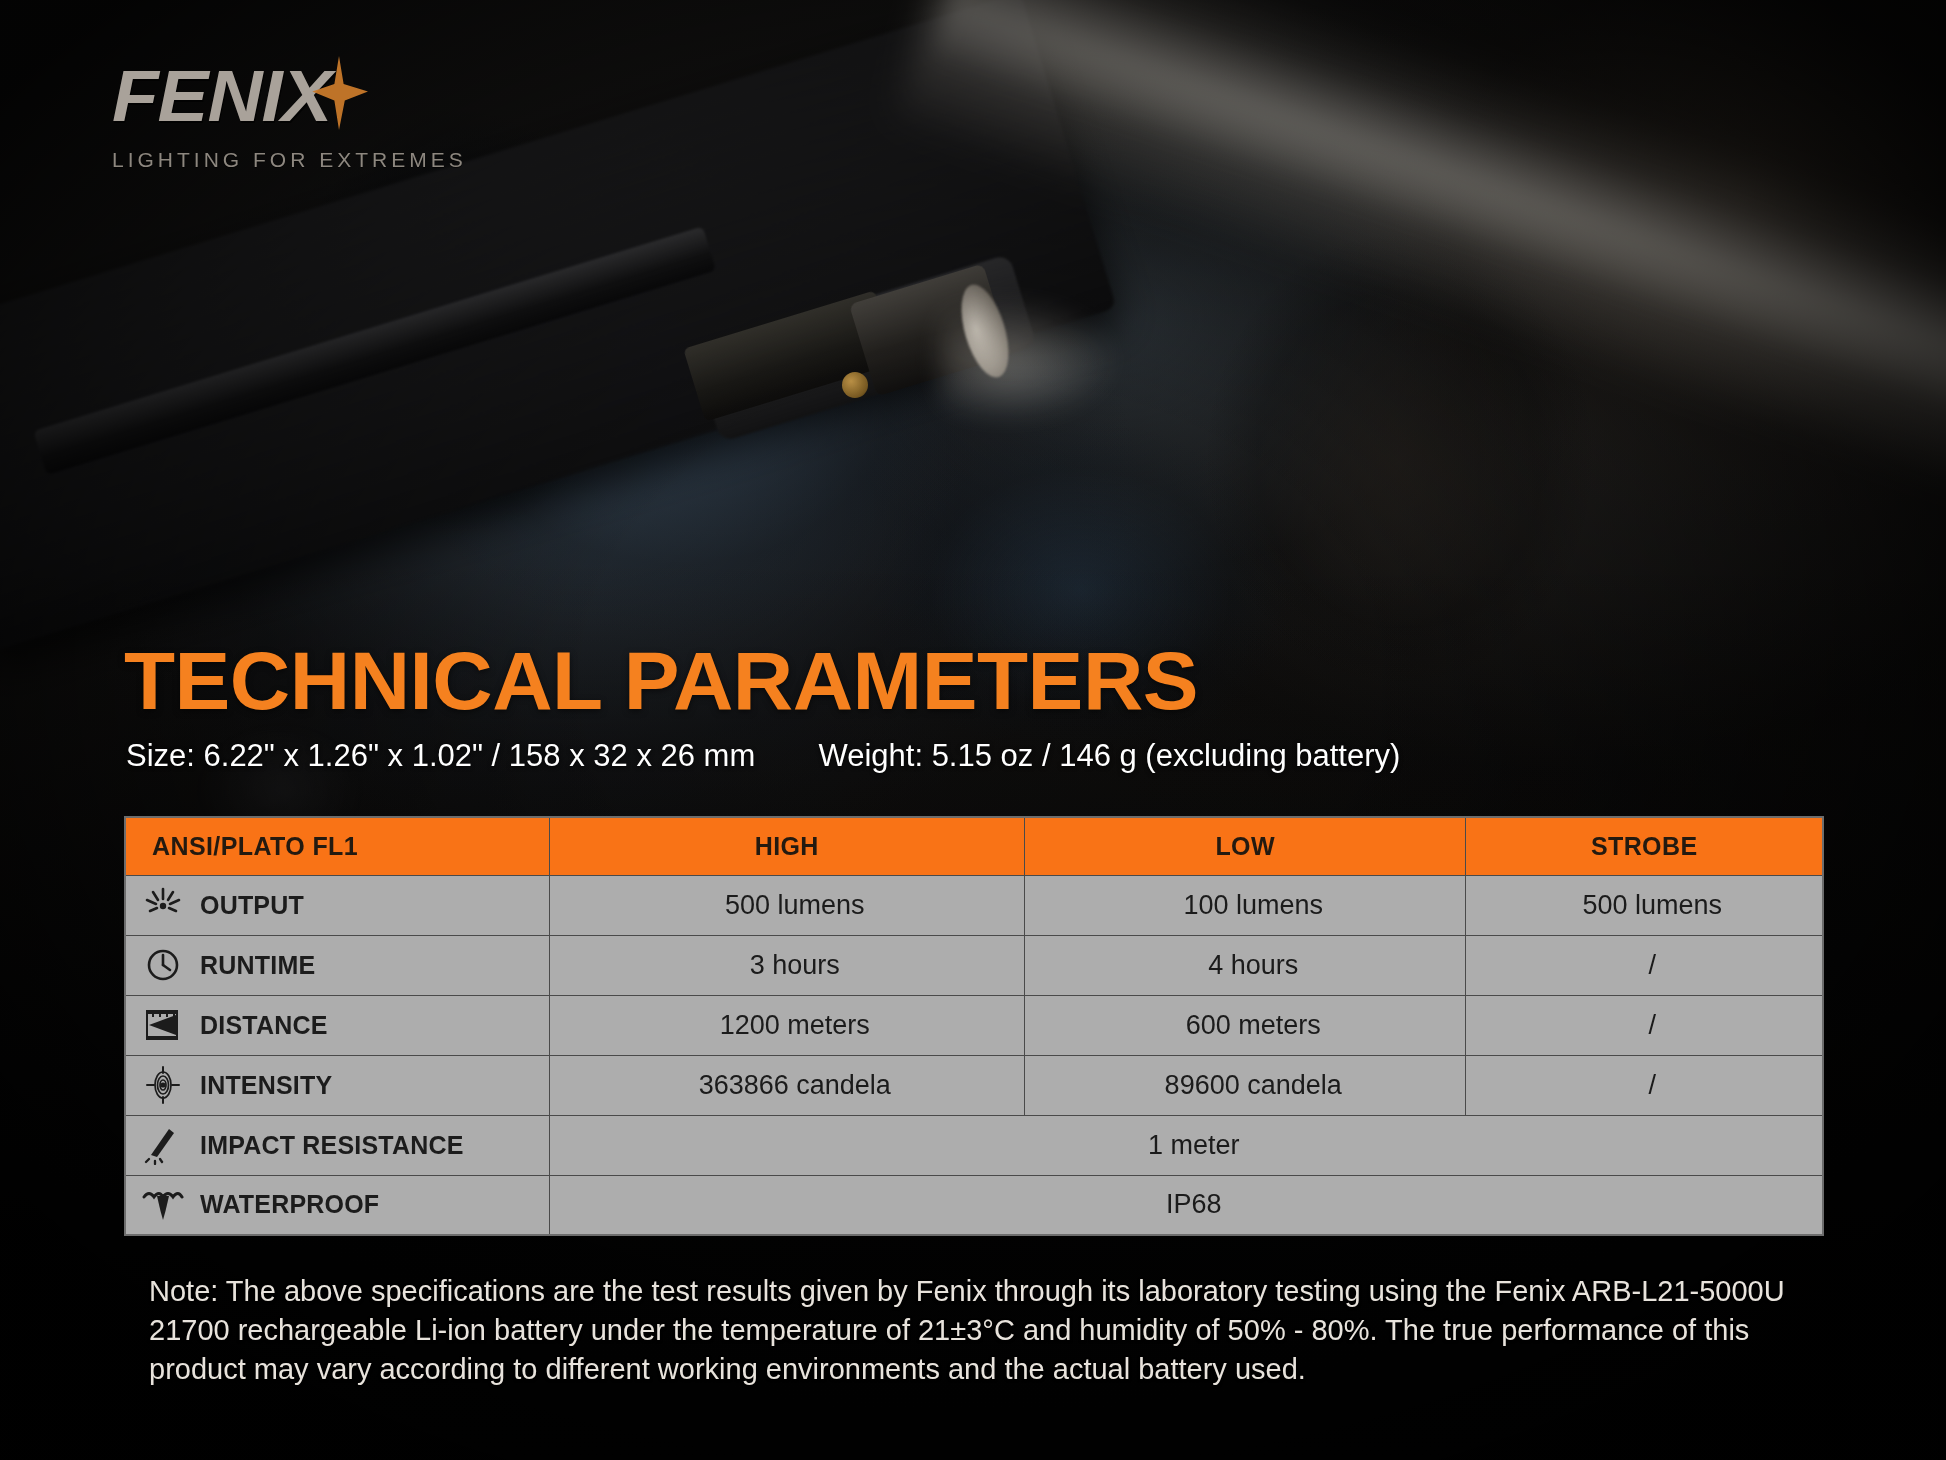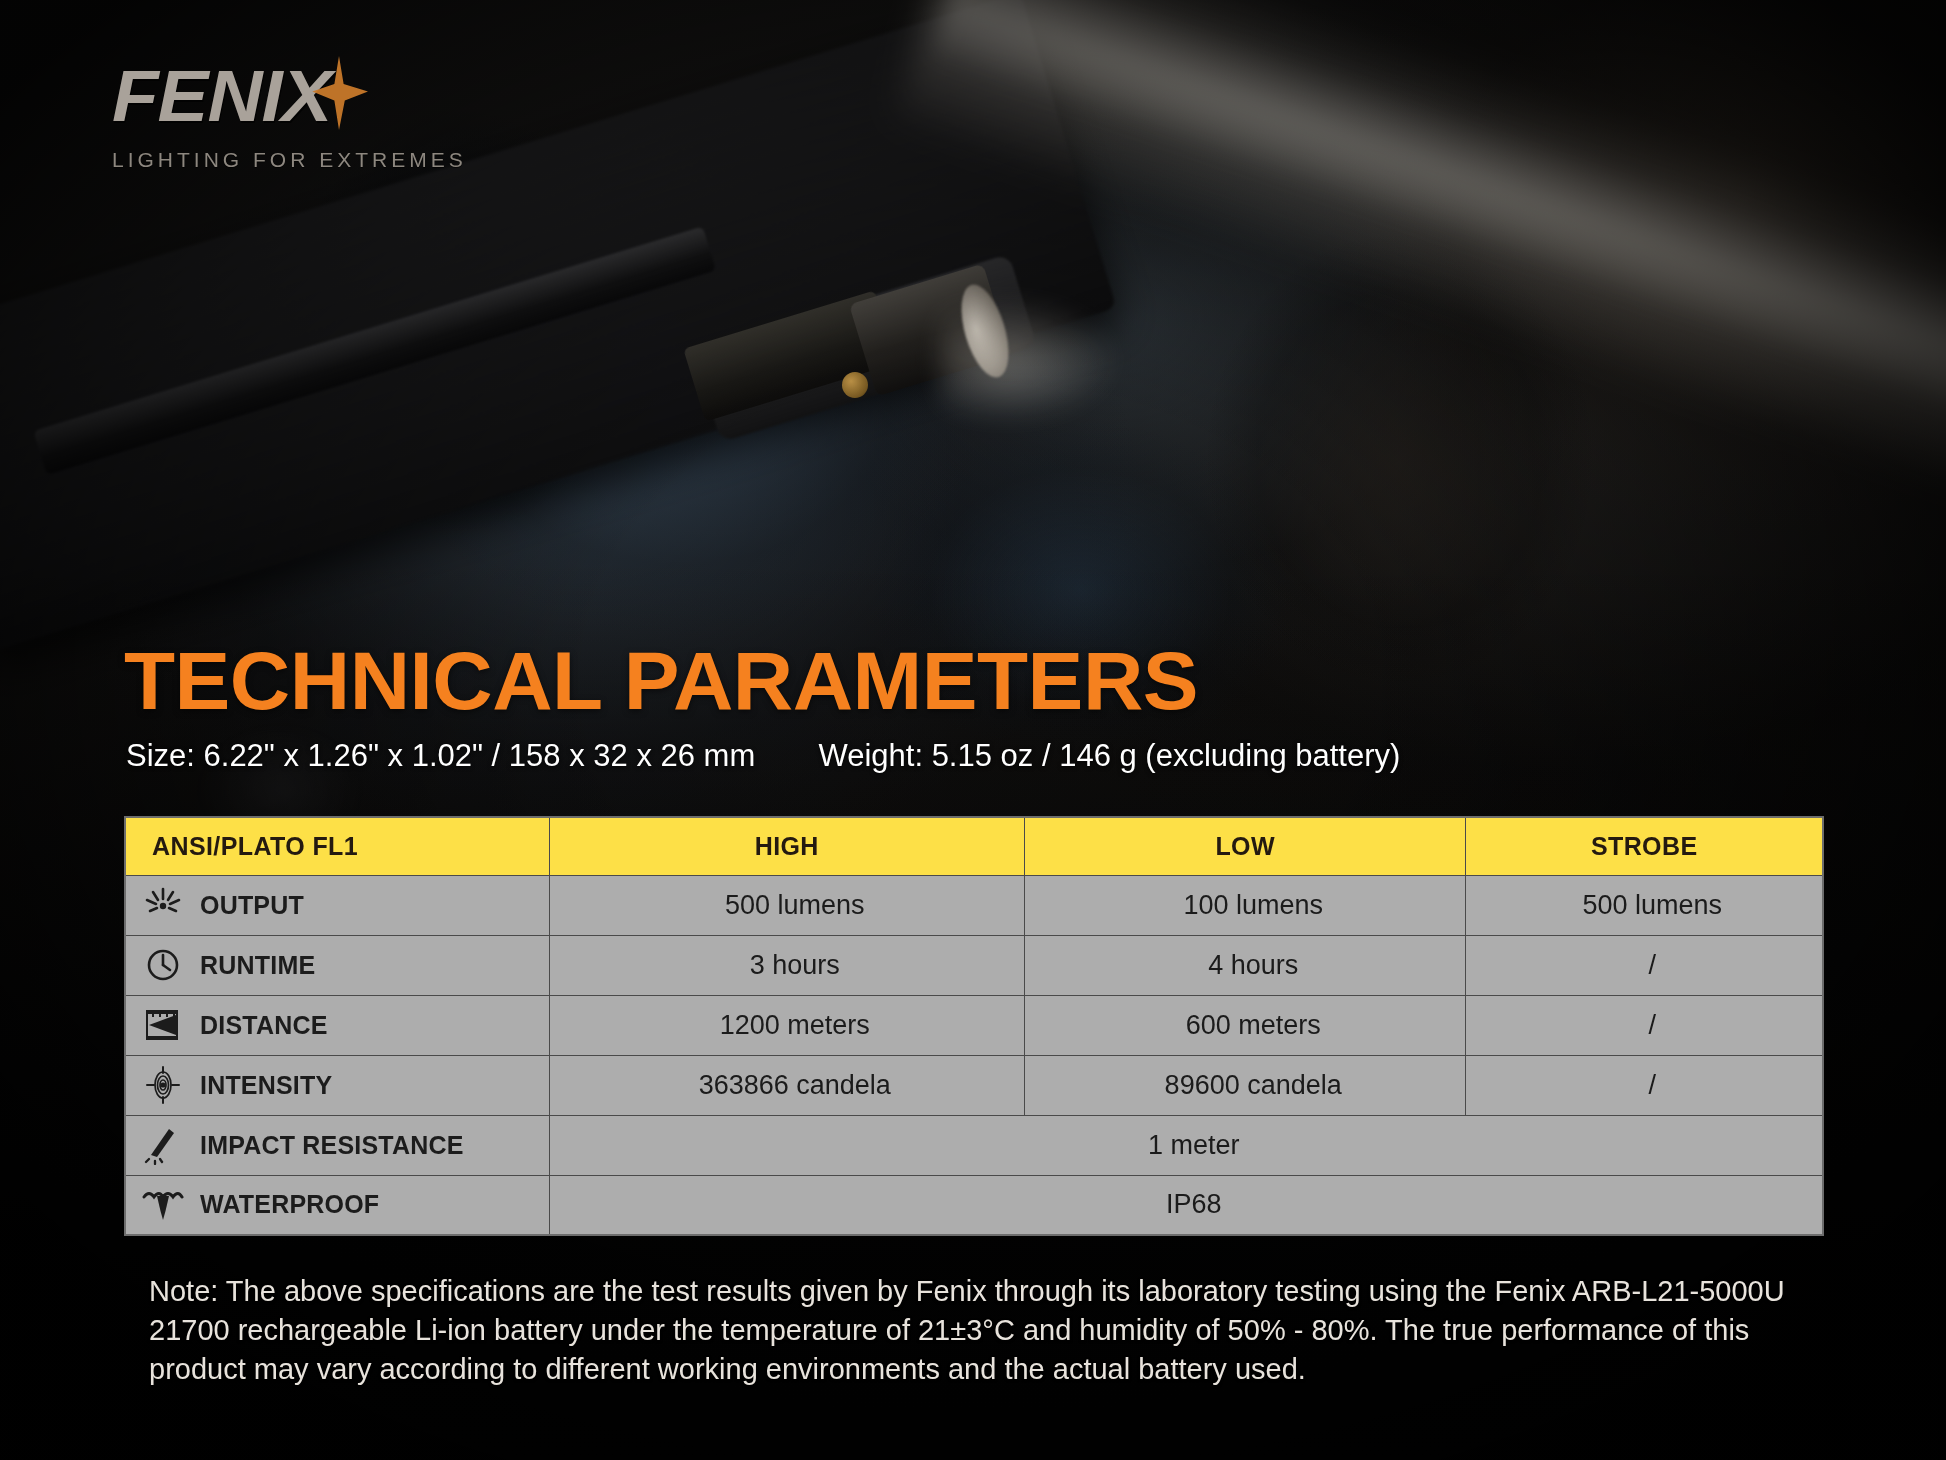--- a/index.html
+++ b/index.html
@@ -157,21 +157,21 @@
 
   
   #spec-table {
     position:absolute; left:124px; top:816px; width:1700px;
     border-collapse:collapse;
     border:2px solid #6d6d6d;
     background:#acacac;
   }
   #spec-table td, #spec-table th { border:1px solid #4a4a4a; }
   .hdr-row th {
-    background:#fde047; color:#241a10;
+    background:#f97316; color:#241a10;
     font-size:25px; font-weight:bold; letter-spacing:0.4px;
     height:58px; text-align:center;
     border-color:#b96a12;
   }
   .hdr-row th.param-head { text-align:left; padding-left:26px; }
   .c-label { width:424px; }
   .c-high, .c-low, .c-strobe { width:auto; }
 
   .body-row td {
     background:#adadad; color:#1b1b1b; height:60px;padding-left:16px;

